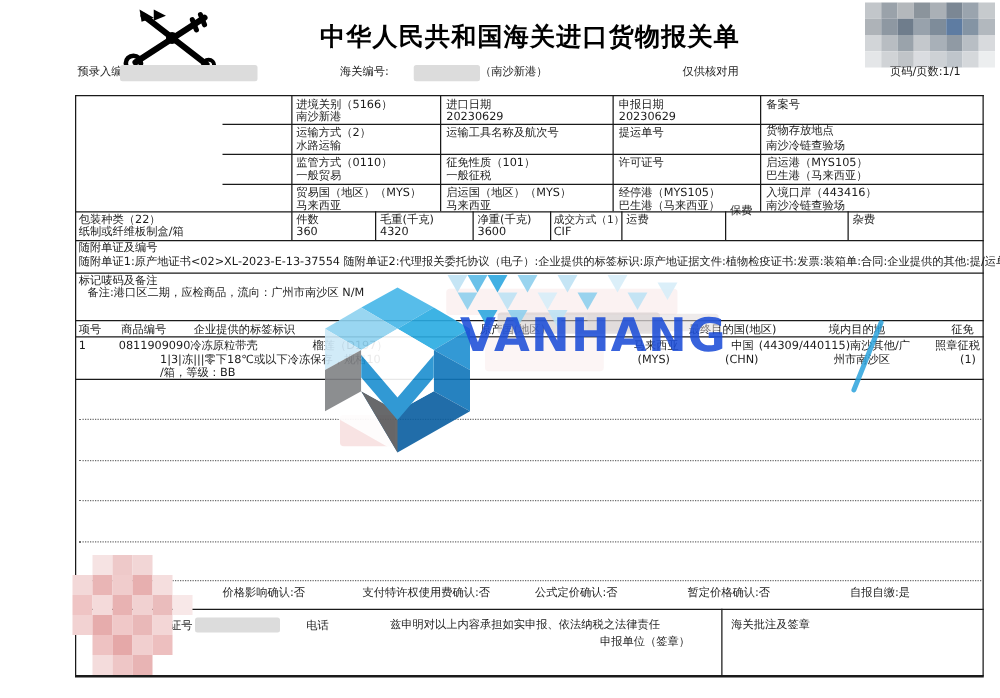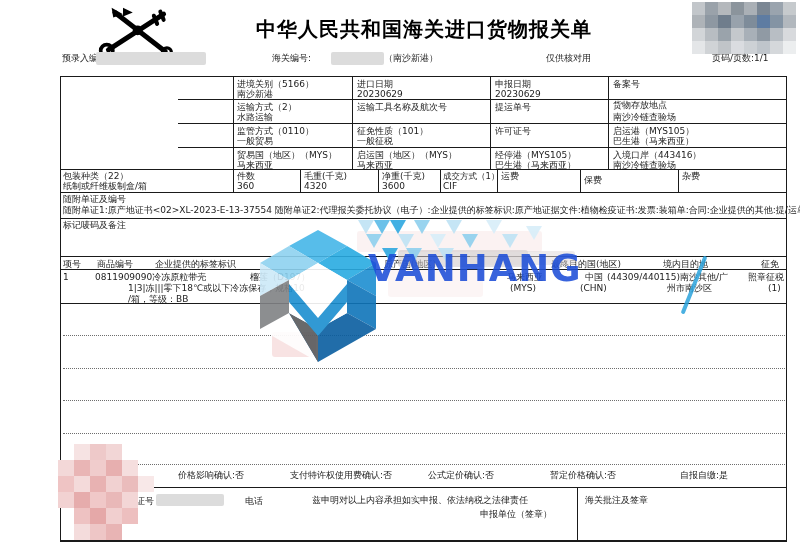--- a/index.html
+++ b/index.html
@@ -156,26 +156,27 @@
   <div class="t" style="left:63px;top:181px">纸制或纤维板制盒/箱</div>
   <div class="t" style="left:237px;top:171px">件数</div>
   <div class="t" style="left:237px;top:181px">360</div>
   <div class="t" style="left:304px;top:171px">毛重(千克)</div>
   <div class="t" style="left:304px;top:181px">4320</div>
   <div class="t" style="left:382px;top:171px">净重(千克)</div>
   <div class="t" style="left:382px;top:181px">3600</div>
   <div class="t small" style="left:443px;top:171px">成交方式（1）</div>
   <div class="t" style="left:443px;top:181px">CIF</div>
   <div class="t" style="left:501px;top:171px">运费</div>
-  <div class="t" style="left:584px;top:175px">保费</div>
+  <div class="t" style="left:584px;top:164px">保费</div>
   <div class="t" style="left:682px;top:171px">杂费</div>
 
   <div class="t" style="left:63px;top:194px">随附单证及编号</div>
   <div class="t" style="left:63px;top:205px">随附单证1:原产地证书&lt;02&gt;XL-2023-E-13-37554 随附单证2:代理报关委托协议（电子）:企业提供的标签标识:原产地证据文件:植物检疫证书:发票:装箱单:合同:企业提供的其他:提/运单</div>
   <div class="t" style="left:63px;top:220px">标记唛码及备注</div>
+  <div class="t" style="left:70px;top:230px">备注:港口区二期，应检商品，流向：广州市南沙区 N/M</div>
 
   <div class="t" style="left:63px;top:259px">项号</div>
   <div class="t" style="left:97px;top:259px">商品编号</div>
   <div class="t" style="left:155px;top:259px">企业提供的标签标识</div>
   <div class="t" style="left:384px;top:259px">原产国(地区)</div>
   <div class="t" style="left:551px;top:259px">最终目的国(地区)</div>
   <div class="t" style="left:663px;top:259px">境内目的地</div>
   <div class="t" style="left:761px;top:259px">征免</div>
 
   <div class="t" style="left:63px;top:272px">1</div>

